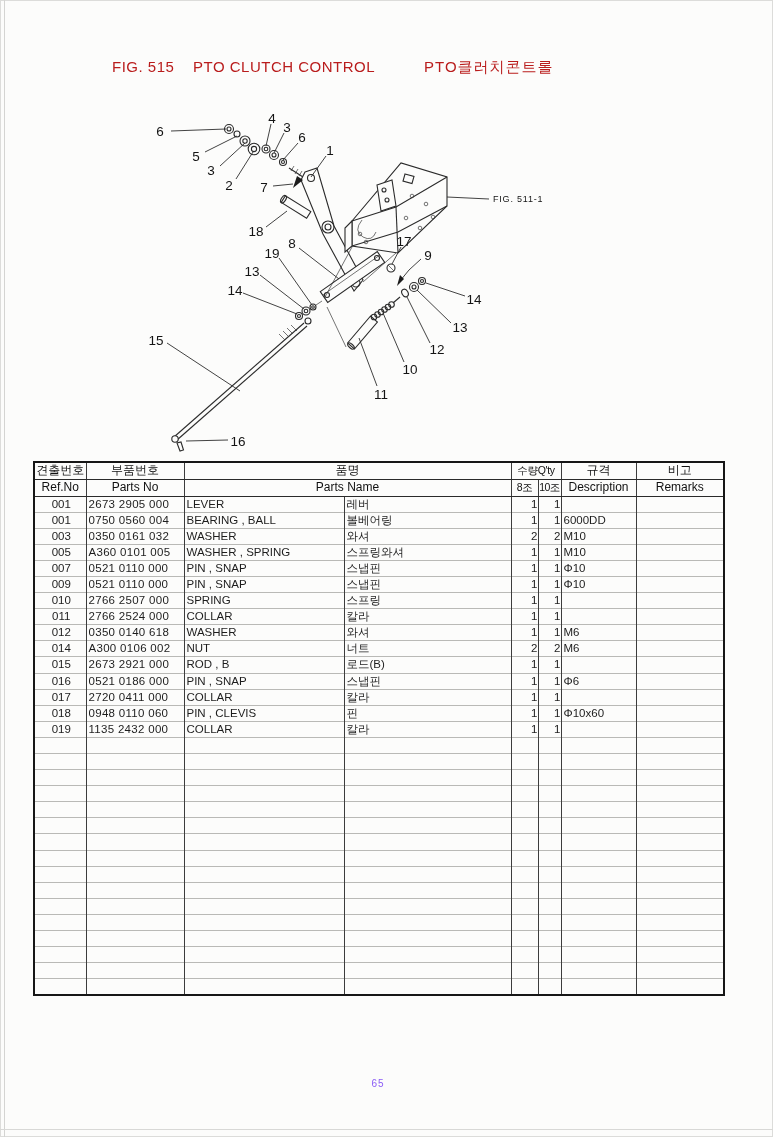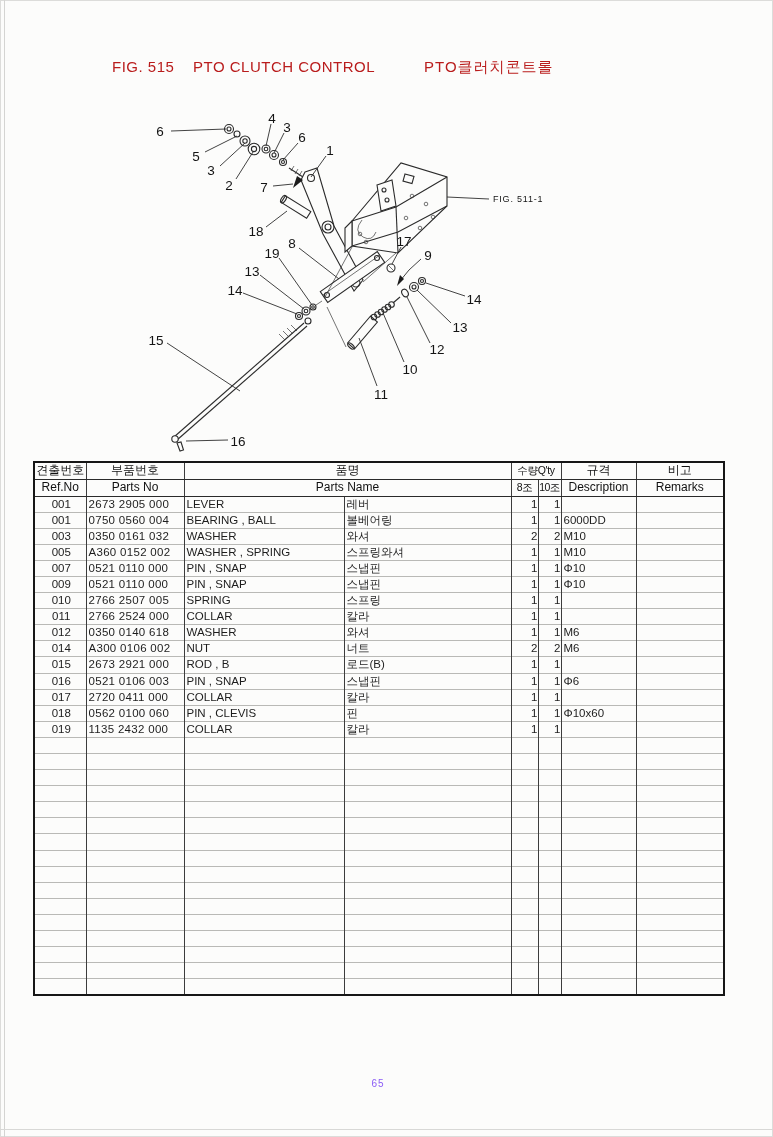--- a/index.html
+++ b/index.html
@@ -287,21 +287,21 @@
             <td class="c1">0350 0161 032</td>
             <td class="c2">WASHER</td>
             <td class="c3">와셔</td>
             <td class="c4">2</td>
             <td class="c5">2</td>
             <td class="c6">M10</td>
             <td class="c7"></td>
           </tr>
           <tr>
             <td class="c0">005</td>
-            <td class="c1">A360 0152 002</td>
+            <td class="c1">A360 0101 005</td>
             <td class="c2">WASHER , SPRING</td>
             <td class="c3">스프링와셔</td>
             <td class="c4">1</td>
             <td class="c5">1</td>
             <td class="c6">M10</td>
             <td class="c7"></td>
           </tr>
           <tr>
             <td class="c0">007</td>
             <td class="c1">0521 0110 000</td>
@@ -317,21 +317,21 @@
             <td class="c1">0521 0110 000</td>
             <td class="c2">PIN , SNAP</td>
             <td class="c3">스냅핀</td>
             <td class="c4">1</td>
             <td class="c5">1</td>
             <td class="c6">Φ10</td>
             <td class="c7"></td>
           </tr>
           <tr>
             <td class="c0">010</td>
-            <td class="c1">2766 2507 005</td>
+            <td class="c1">2766 2507 000</td>
             <td class="c2">SPRING</td>
             <td class="c3">스프링</td>
             <td class="c4">1</td>
             <td class="c5">1</td>
             <td class="c6"></td>
             <td class="c7"></td>
           </tr>
           <tr>
             <td class="c0">011</td>
             <td class="c1">2766 2524 000</td>
@@ -367,41 +367,41 @@
             <td class="c1">2673 2921 000</td>
             <td class="c2">ROD , B</td>
             <td class="c3">로드(B)</td>
             <td class="c4">1</td>
             <td class="c5">1</td>
             <td class="c6"></td>
             <td class="c7"></td>
           </tr>
           <tr>
             <td class="c0">016</td>
-            <td class="c1">0521 0106 003</td>
+            <td class="c1">0521 0186 000</td>
             <td class="c2">PIN , SNAP</td>
             <td class="c3">스냅핀</td>
             <td class="c4">1</td>
             <td class="c5">1</td>
             <td class="c6">Φ6</td>
             <td class="c7"></td>
           </tr>
           <tr>
             <td class="c0">017</td>
             <td class="c1">2720 0411 000</td>
             <td class="c2">COLLAR</td>
             <td class="c3">칼라</td>
             <td class="c4">1</td>
             <td class="c5">1</td>
             <td class="c6"></td>
             <td class="c7"></td>
           </tr>
           <tr>
             <td class="c0">018</td>
-            <td class="c1">0562 0100 060</td>
+            <td class="c1">0948 0110 060</td>
             <td class="c2">PIN , CLEVIS</td>
             <td class="c3">핀</td>
             <td class="c4">1</td>
             <td class="c5">1</td>
             <td class="c6">Φ10x60</td>
             <td class="c7"></td>
           </tr>
           <tr>
             <td class="c0">019</td>
             <td class="c1">1135 2432 000</td>

